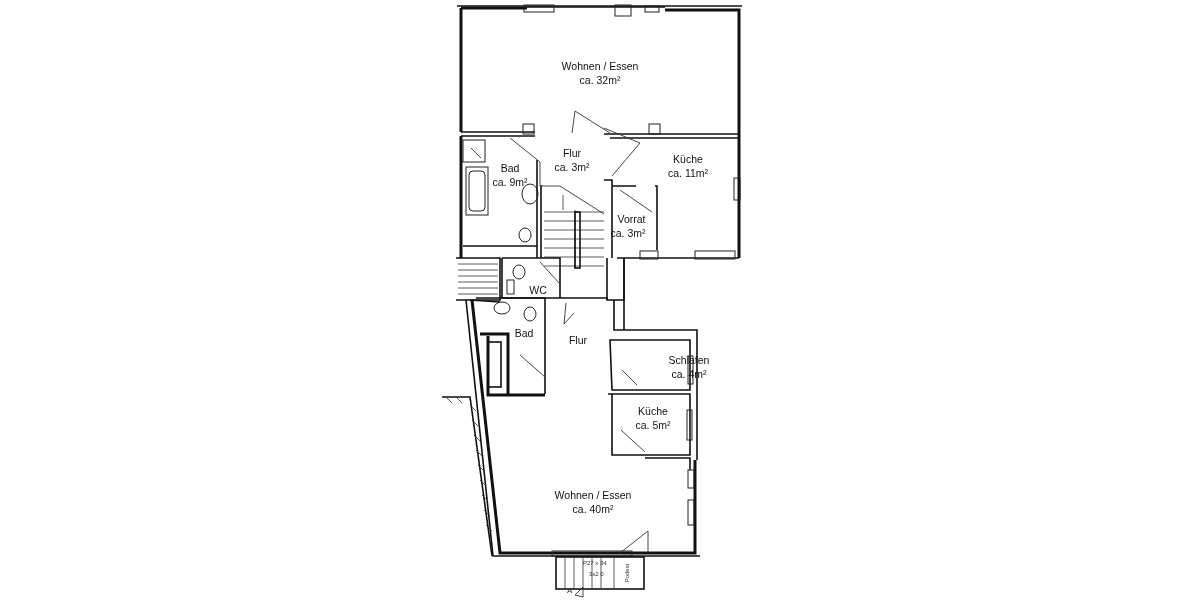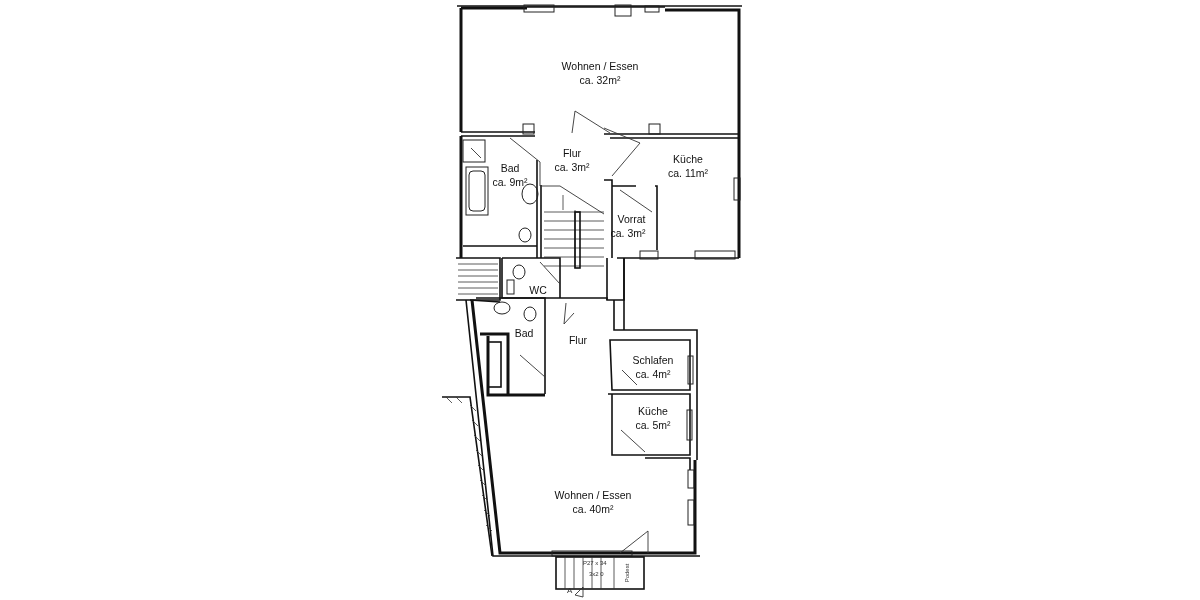--- a/index.html
+++ b/index.html
@@ -175,21 +175,21 @@
 </div>
 <div class="label" style="left:538px; top:283px;">
   <span>WC</span>
 </div>
 <div class="label" style="left:524px; top:326px;">
   <span>Bad</span>
 </div>
 <div class="label" style="left:578px; top:333px;">
   <span>Flur</span>
 </div>
-<div class="label" style="left:653px; top:353px;">
+<div class="label" style="left:689px; top:353px;">
   <span>Schlafen</span>
   <span>ca. 4m²</span>
 </div>
 <div class="label" style="left:653px; top:404px;">
   <span>Küche</span>
   <span>ca. 5m²</span>
 </div>
 <div class="label" style="left:593px; top:488px;">
   <span>Wohnen / Essen</span>
   <span>ca. 40m²</span>

